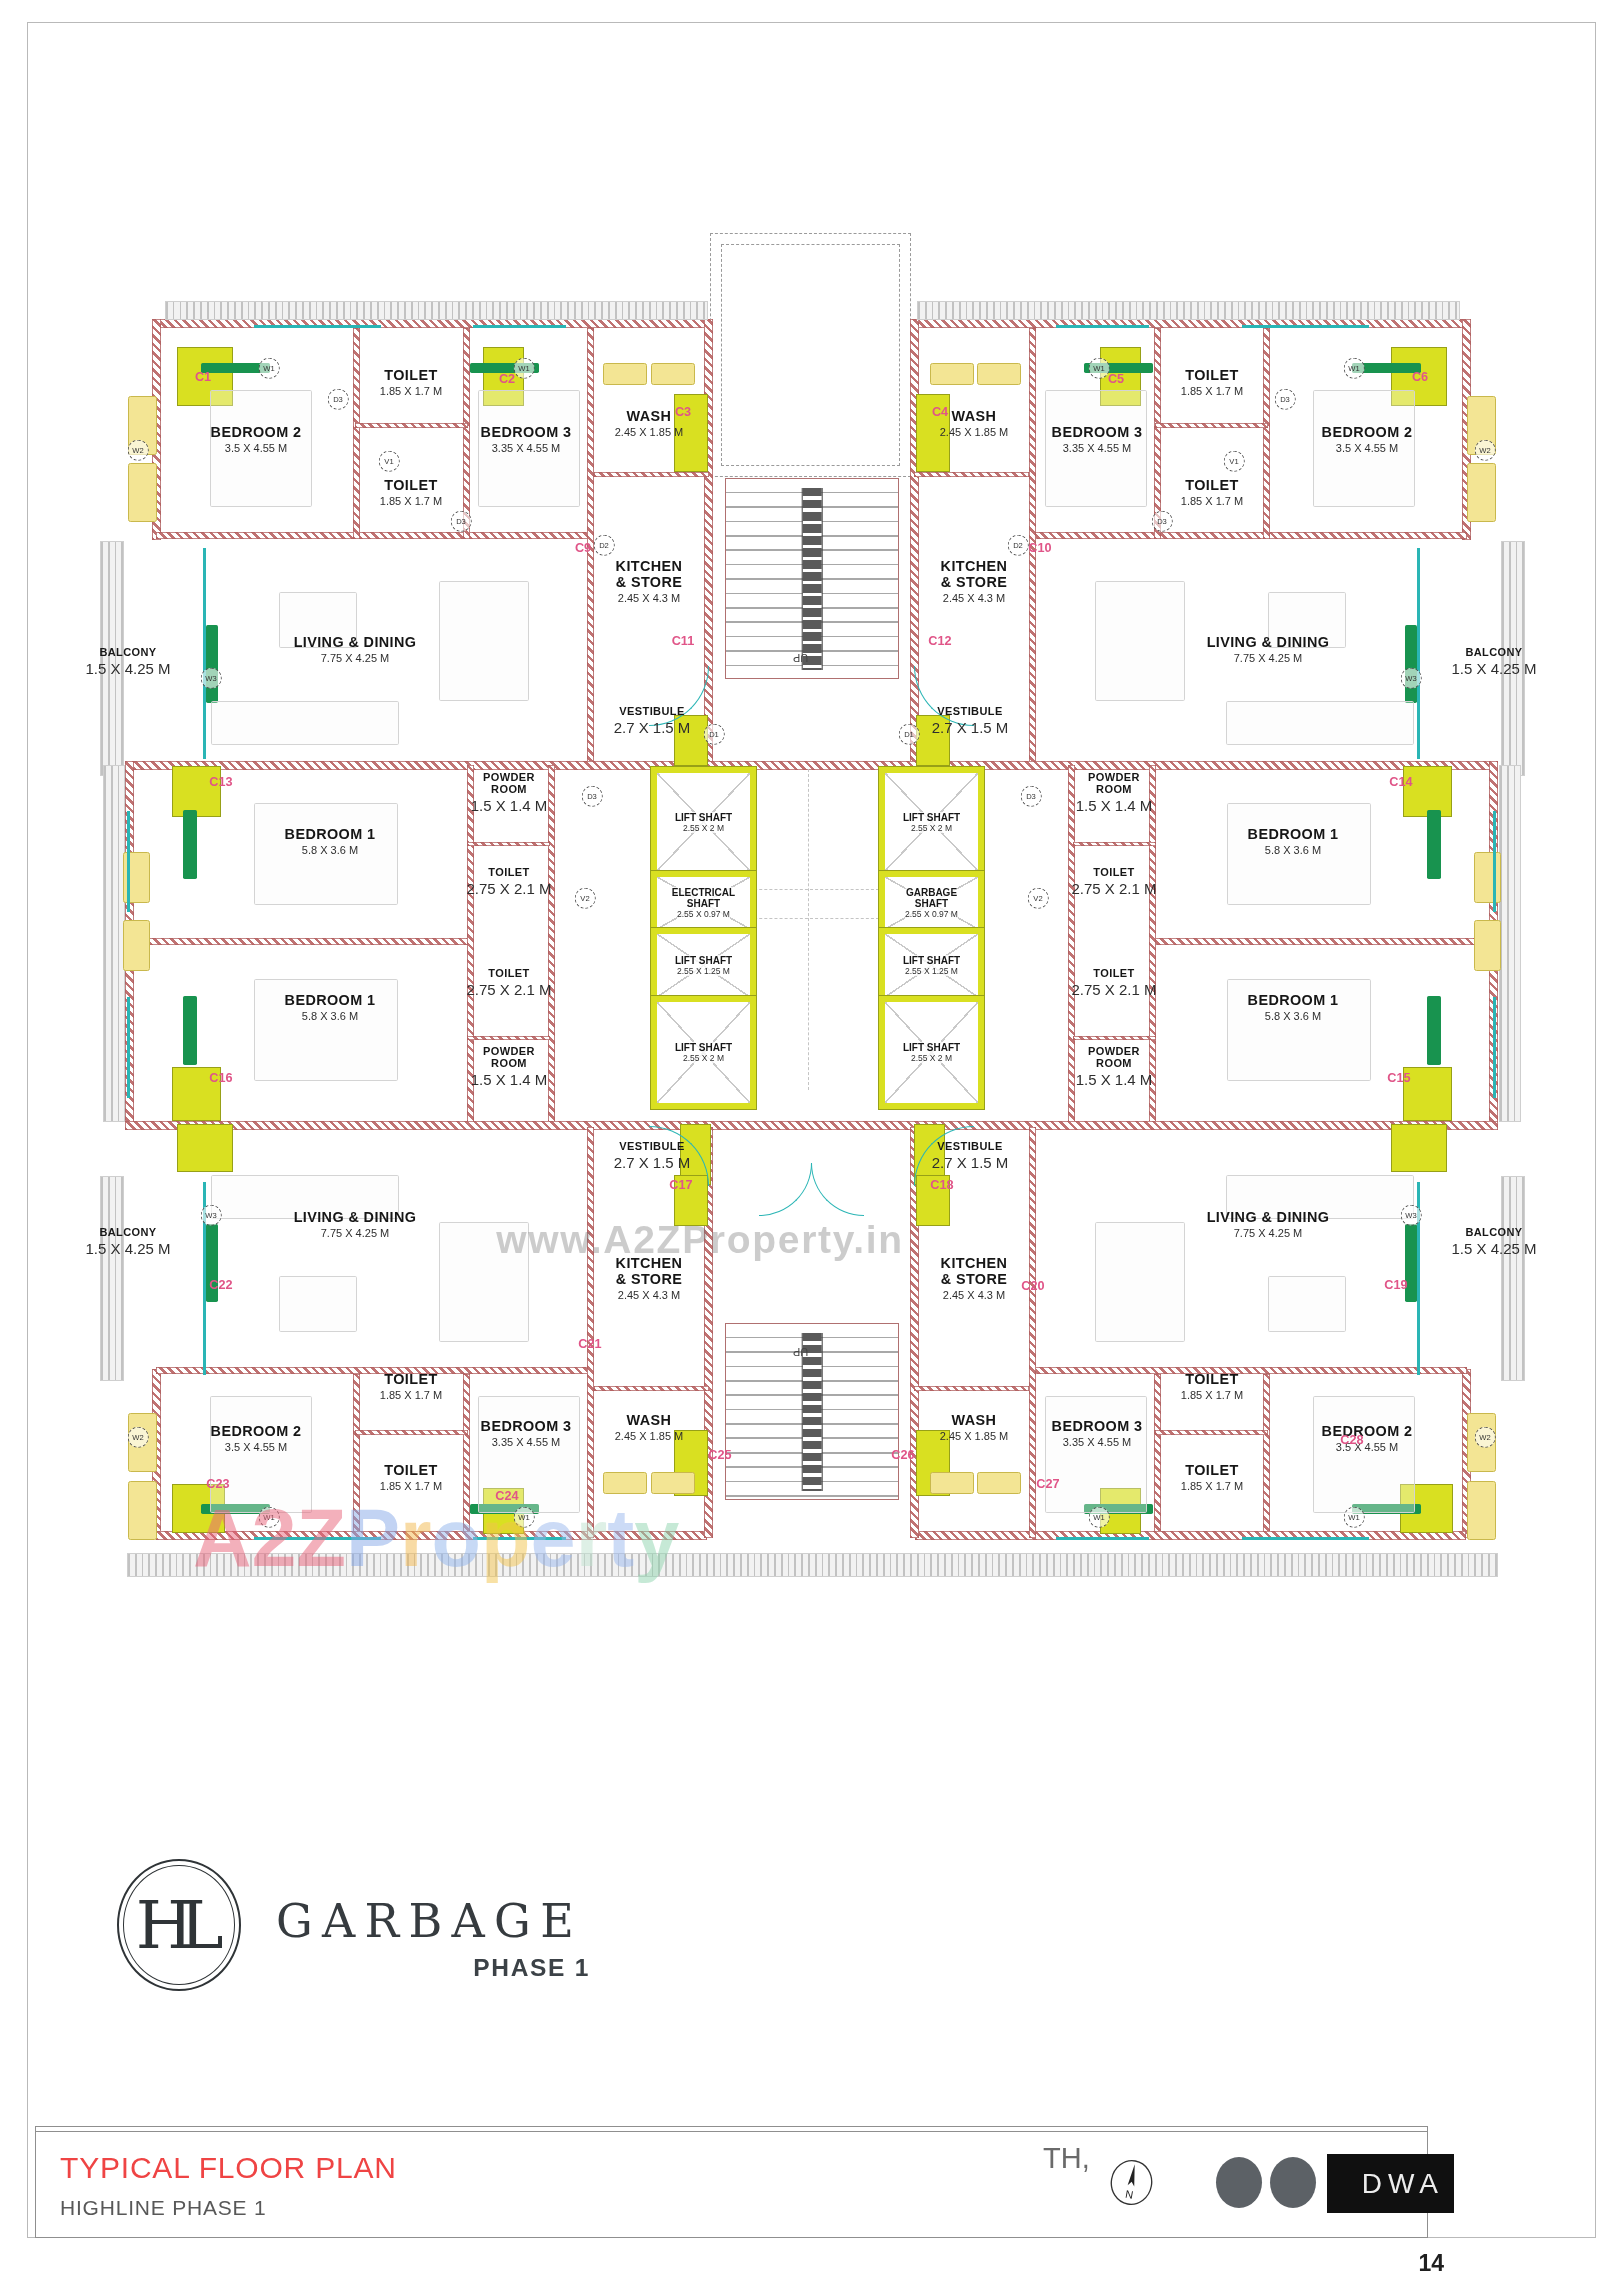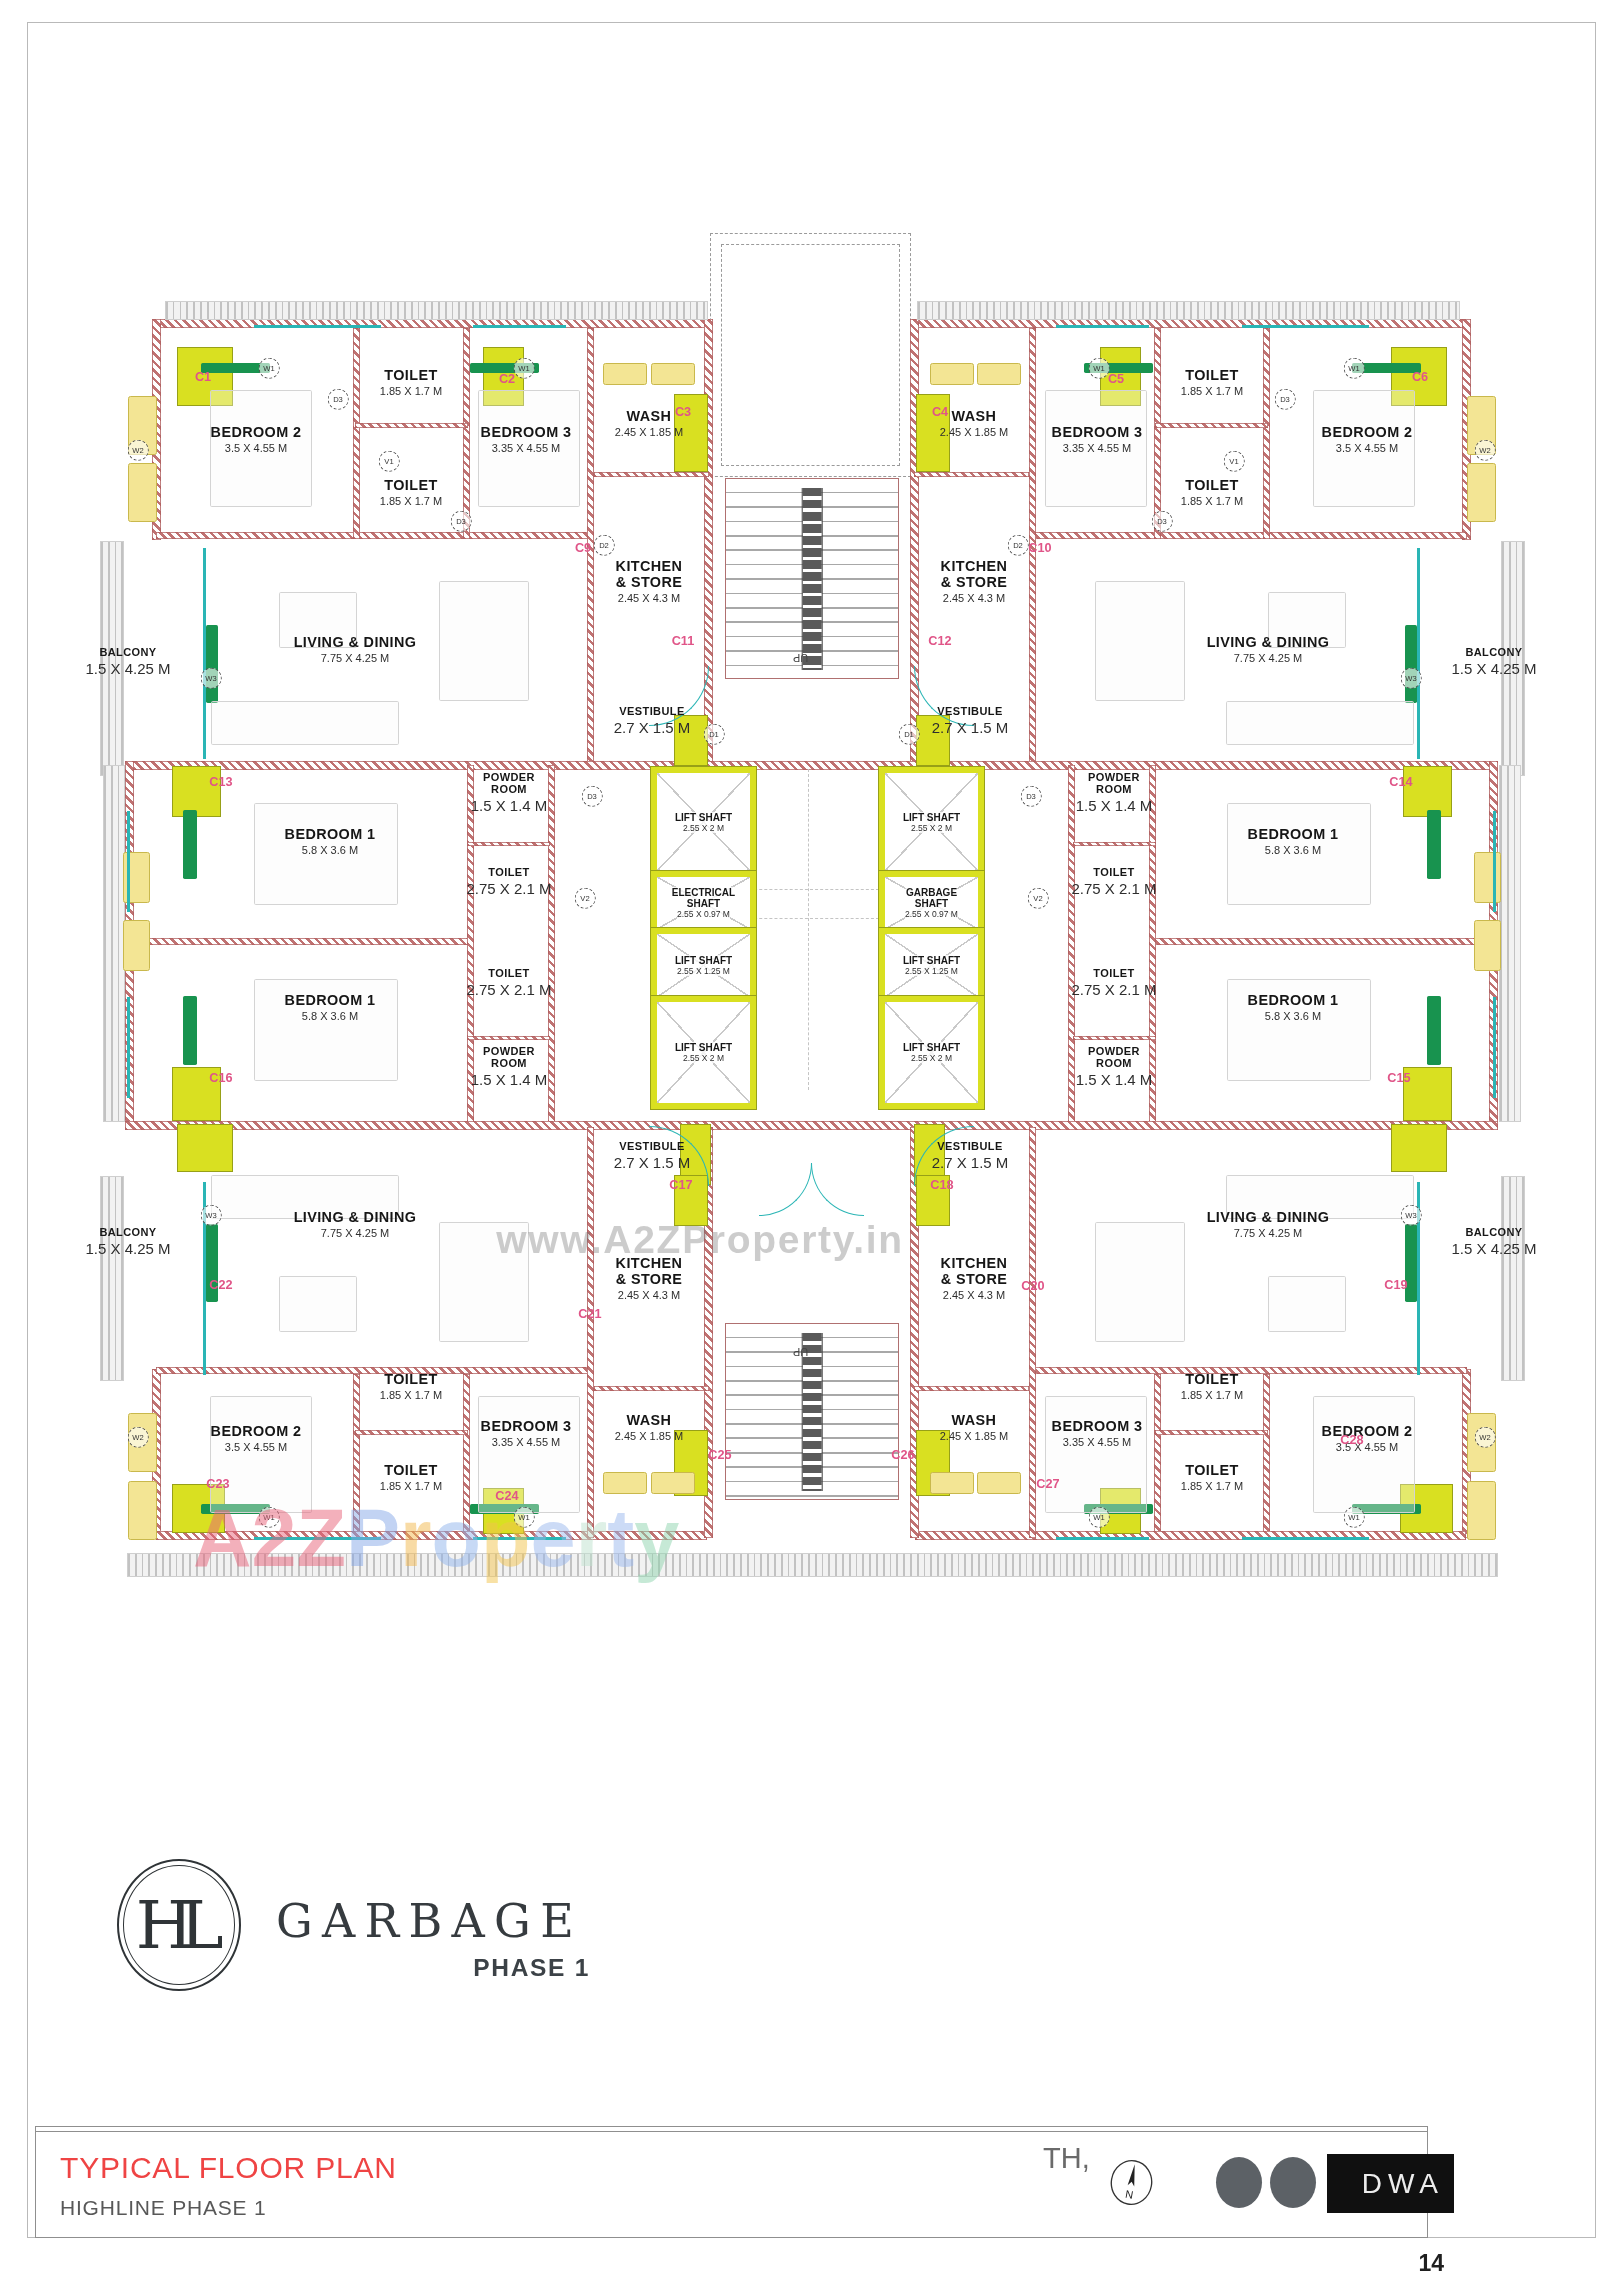--- a/index.html
+++ b/index.html
@@ -519,21 +519,21 @@
     <div class="unit" style="left: 683px; top: 641px;">C11</div>
     <div class="unit" style="left: 940px; top: 641px; text-align: right;">C12</div>
     <div class="unit" style="left: 221px; top: 782px;">C13</div>
     <div class="unit" style="left: 1401px; top: 782px;">C14</div>
     <div class="unit" style="left: 1399px; top: 1078px;">C15</div>
     <div class="unit" style="left: 221px; top: 1078px;">C16</div>
     <div class="unit" style="left: 681px; top: 1185px;">C17</div>
     <div class="unit" style="left: 942px; top: 1185px;">C18</div>
     <div class="unit" style="left: 1396px; top: 1285px;">C19</div>
     <div class="unit" style="left: 1033px; top: 1286px;">C20</div>
-    <div class="unit" style="left: 590px; top: 1314px;">C21</div>
+    <div class="unit" style="left: 590px; top: 1344px;">C21</div>
     <div class="unit" style="left: 221px; top: 1285px;">C22</div>
     <div class="unit" style="left: 218px; top: 1484px;">C23</div>
     <div class="unit" style="left: 507px; top: 1496px;">C24</div>
     <div class="unit" style="left: 720px; top: 1455px;">C25</div>
     <div class="unit" style="left: 903px; top: 1455px;">C26</div>
     <div class="unit" style="left: 1048px; top: 1484px;">C27</div>
     <div class="unit" style="left: 1352px; top: 1408px; margin-top: 32px;">C28</div>
     <div class="tag" style="left: 269px; top: 368px;">W1</div>
     <div class="tag" style="left: 524px; top: 368px;">W1</div>
     <div class="tag" style="left: 1099px; top: 368px;">W1</div>

